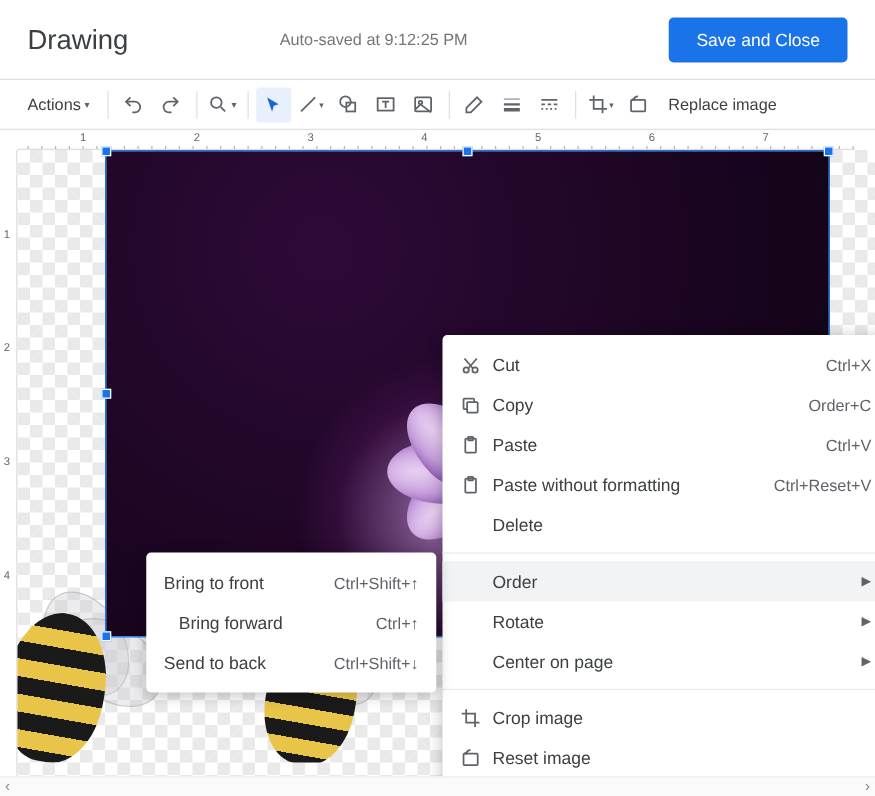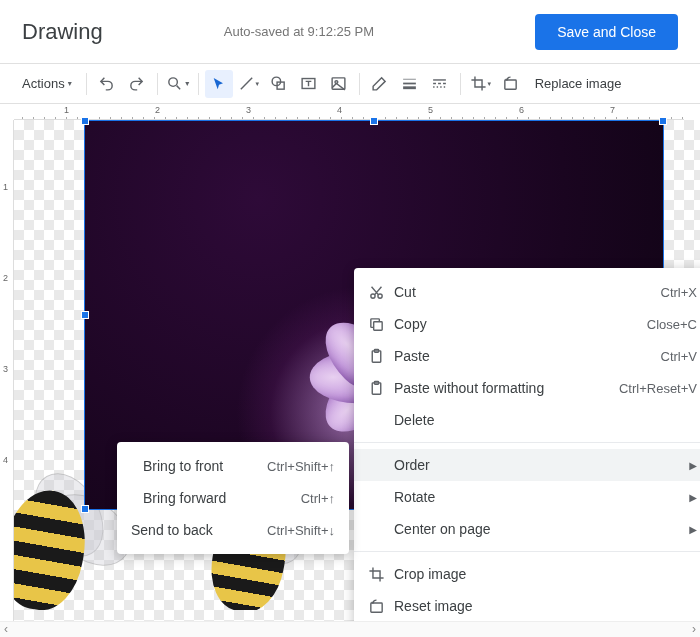--- a/index.html
+++ b/index.html
@@ -323,21 +323,21 @@
           <span class="ctx-shortcut">Ctrl+X</span>
         </div>
         <div class="ctx-item">
           <span class="ctx-icon">
             <svg width="17" height="17" viewBox="0 0 24 24" fill="none" stroke="#5f6368" stroke-width="2">
               <rect x="8" y="8" width="12" height="12" rx="1"></rect>
               <path d="M16 8V5a1 1 0 0 0-1-1H5a1 1 0 0 0-1 1v10a1 1 0 0 0 1 1h3"></path>
             </svg>
           </span>
           <span class="ctx-label">Copy</span>
-          <span class="ctx-shortcut">Close+C</span>
+          <span class="ctx-shortcut">Order+C</span>
         </div>
         <div class="ctx-item">
           <span class="ctx-icon">
             <svg width="17" height="17" viewBox="0 0 24 24" fill="none" stroke="#5f6368" stroke-width="2">
               <rect x="6" y="4" width="12" height="16" rx="1"></rect>
               <rect x="9" y="2" width="6" height="4" rx="1"></rect>
             </svg>
           </span>
           <span class="ctx-label">Paste</span>
           <span class="ctx-shortcut">Ctrl+V</span>
@@ -389,21 +389,21 @@
               <path d="M12 3a5 5 0 0 0-5 4"></path>
               <path d="M5 6l2 1 1-2"></path>
             </svg>
           </span>
           <span class="ctx-label">Reset image</span>
         </div>
       </div>
 
     <div class="context-menu cm-sub" id="cm-sub">
         <div class="ctx-item">
-          <span class="ctx-label" style="margin-left:12px">Bring to front</span>
+          <span class="ctx-label" style="">Bring to front</span>
           <span class="ctx-shortcut">Ctrl+Shift+↑</span>
         </div>
         <div class="ctx-item">
           <span class="ctx-label" style="margin-left:12px">Bring forward</span>
           <span class="ctx-shortcut">Ctrl+↑</span>
         </div>
         <div class="ctx-item">
           <span class="ctx-label" style="">Send to back</span>
           <span class="ctx-shortcut">Ctrl+Shift+↓</span>
         </div>

